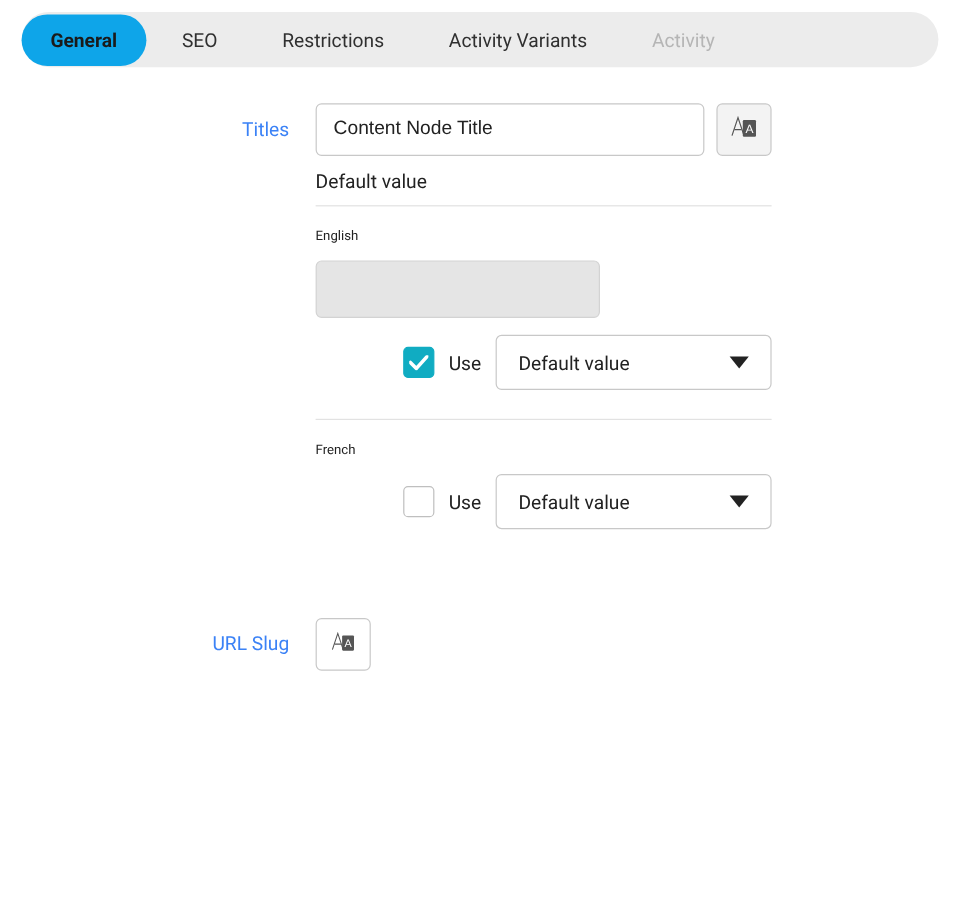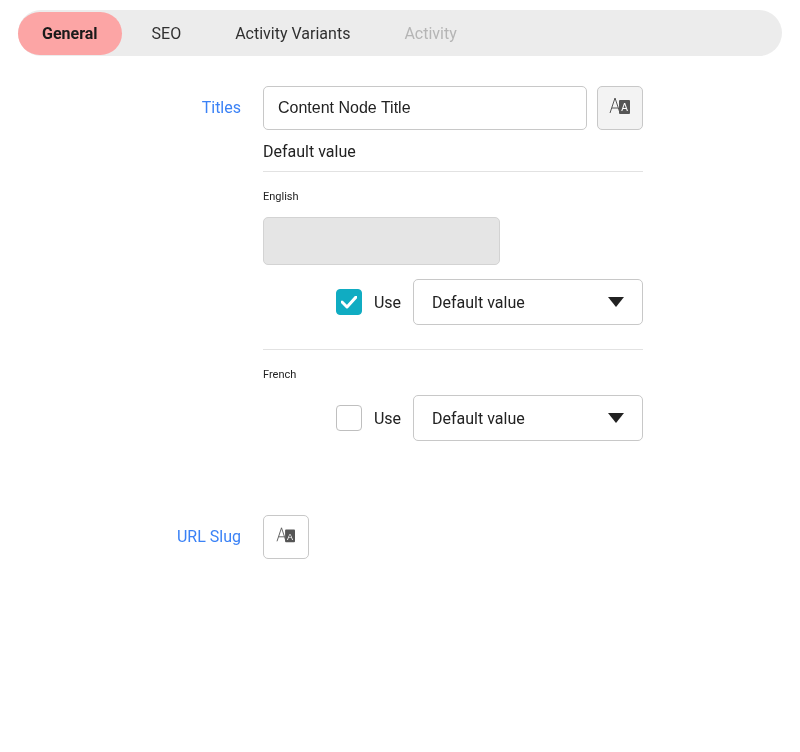--- a/index.html
+++ b/index.html
@@ -22,21 +22,21 @@
     }
     .tab {
       padding: 12px 24px;
       font-size: 16px;
       color: #303030;
       cursor: pointer;
       border-radius: 24px;
       white-space: nowrap;
     }
     .tab.active {
-      background: #fca5a5;
+      background: #0ea5e9;
       font-weight: 700;
       color: #1a1a1a;
     }
     .tab.disabled {
       color: #b5b5b5;
     }
     .form-row {
       display: flex;
       align-items: flex-start;
       margin-bottom: 20px;
@@ -154,20 +154,21 @@
       border-top: 10px solid #222;
     }
     .spacer-big { height: 30px; }
   </style>
 </head>
 <body>
 
 <div class="tabbar">
   <div class="tab active">General</div>
   <div class="tab">SEO</div>
+  <div class="tab">Restrictions</div>
   <div class="tab">Activity Variants</div>
   <div class="tab disabled">Activity</div>
 </div>
 
 <div class="form-row">
   <div class="label-col">Titles</div>
   <div class="field-col">
     <div class="input-line">
       <input class="text-input" type="text" value="Content Node Title" style="">
       <div class="locale-btn">

